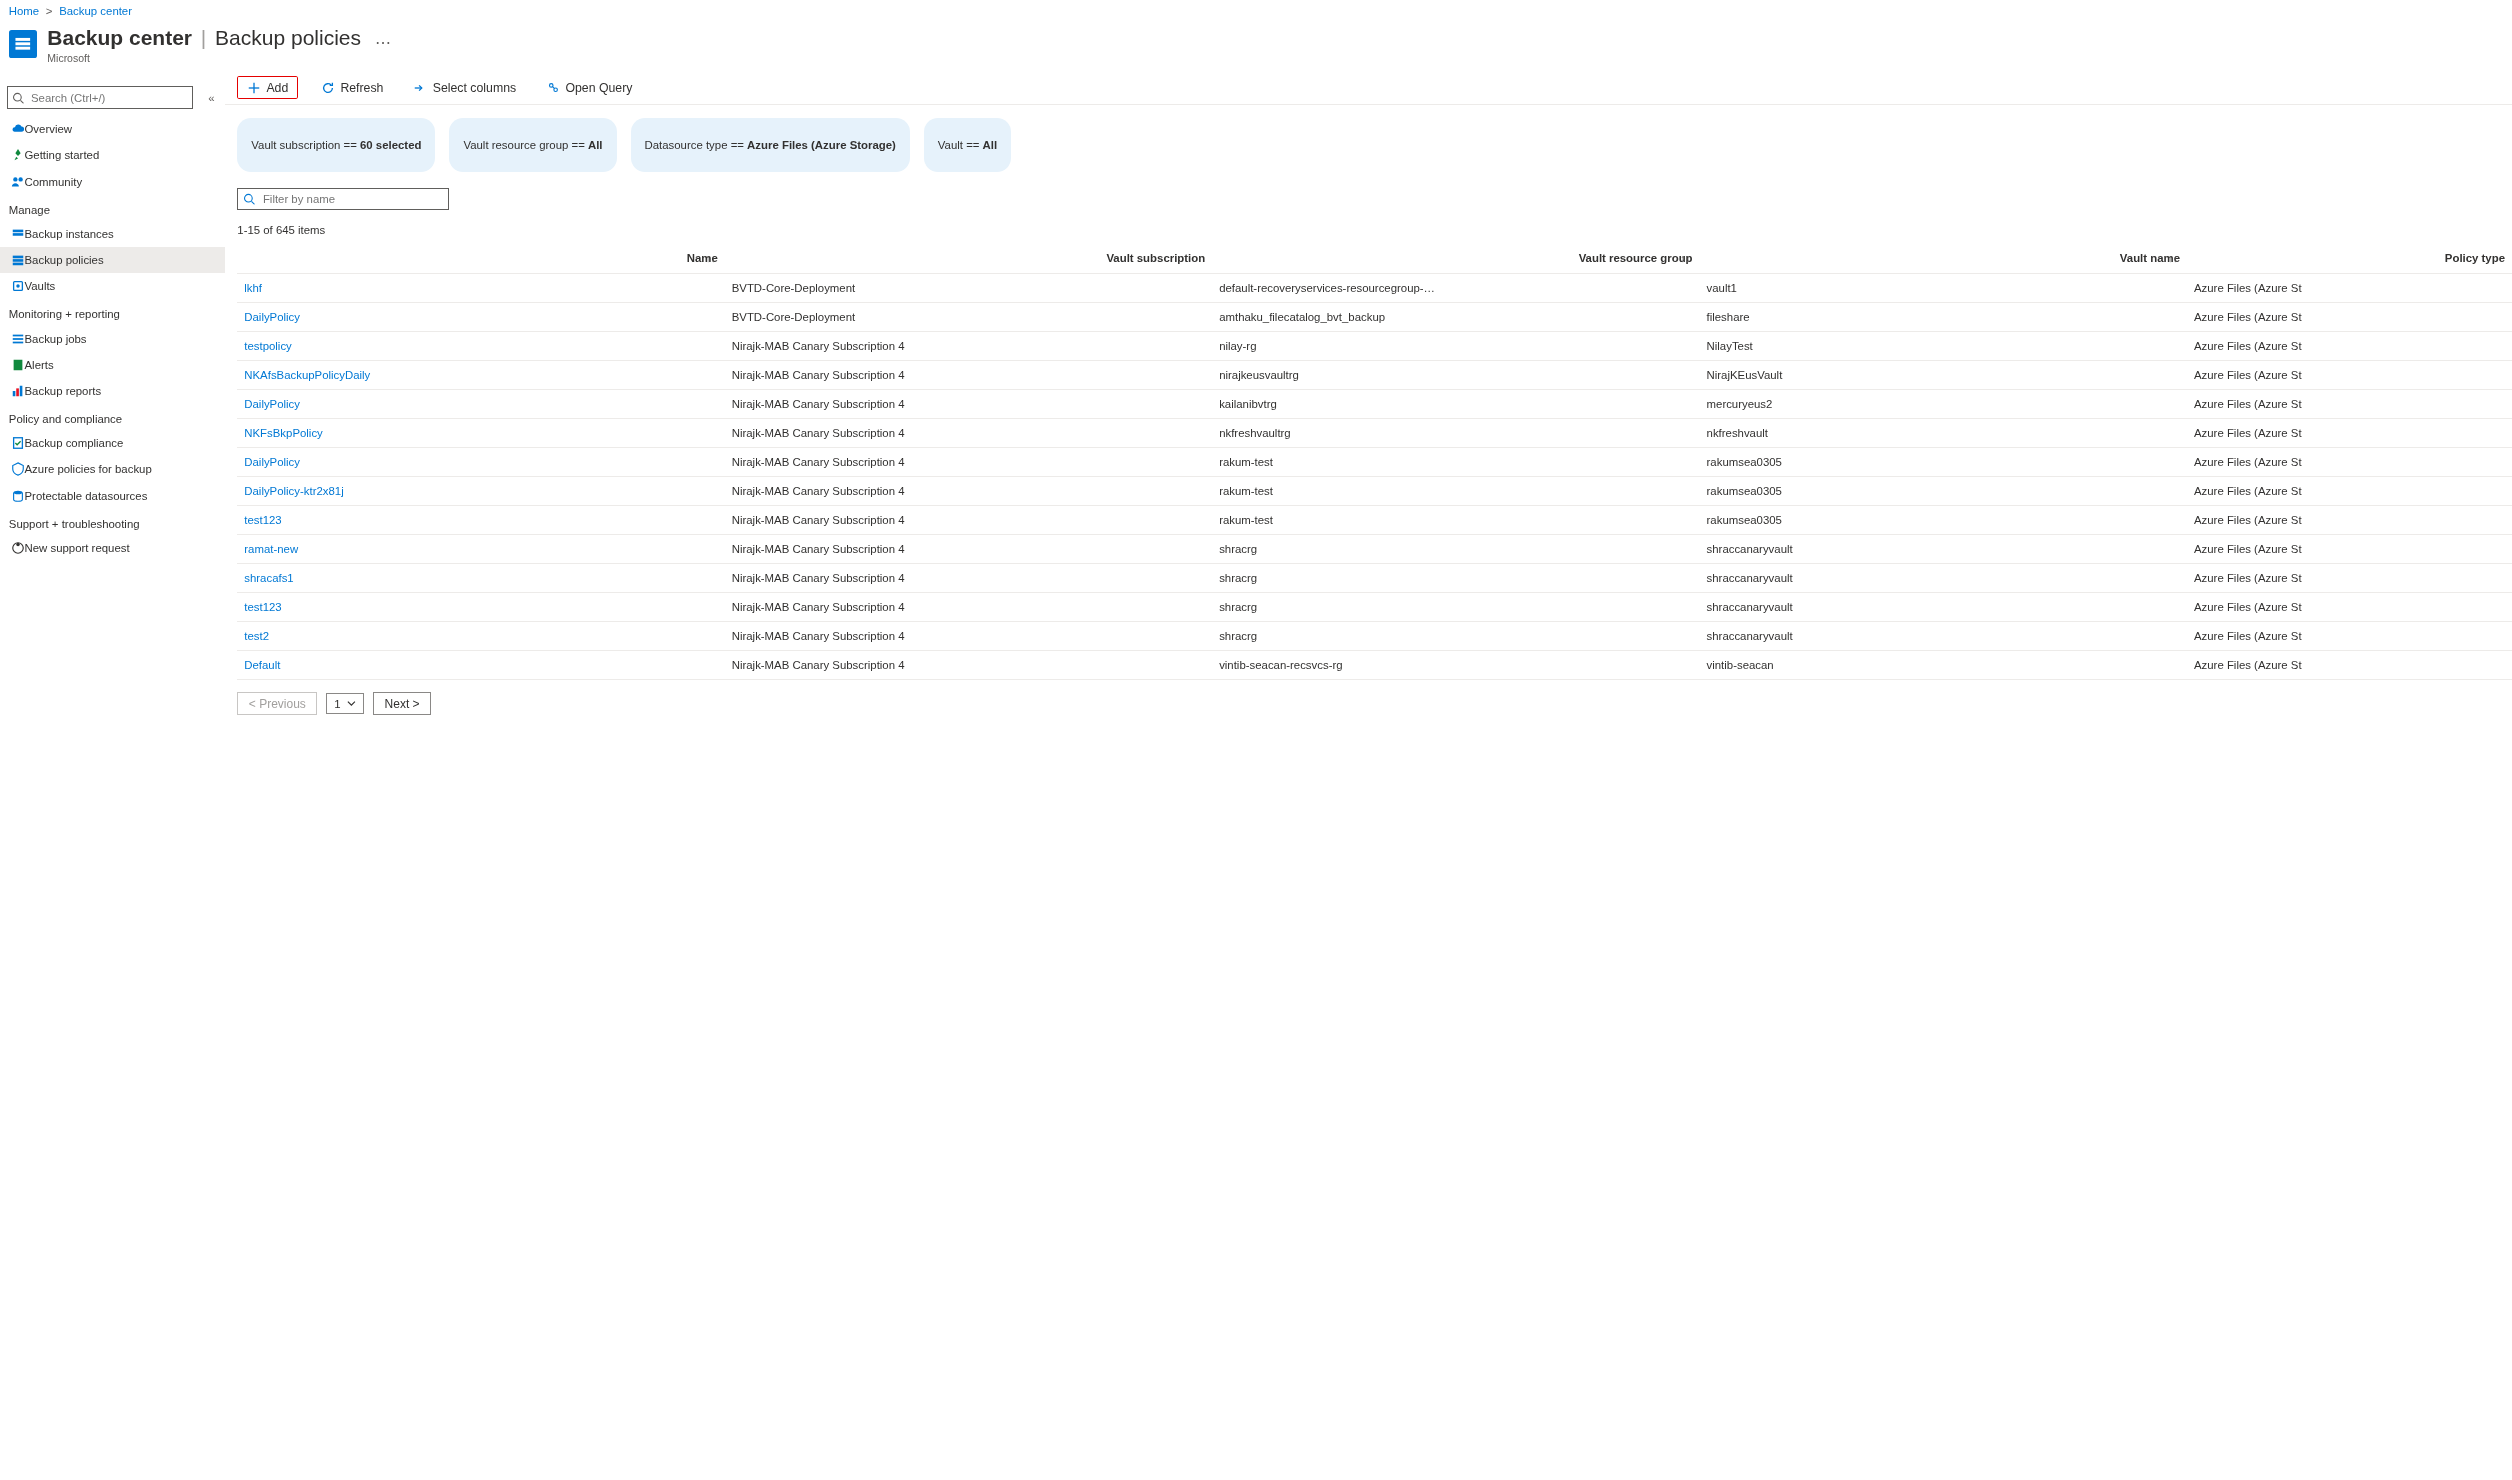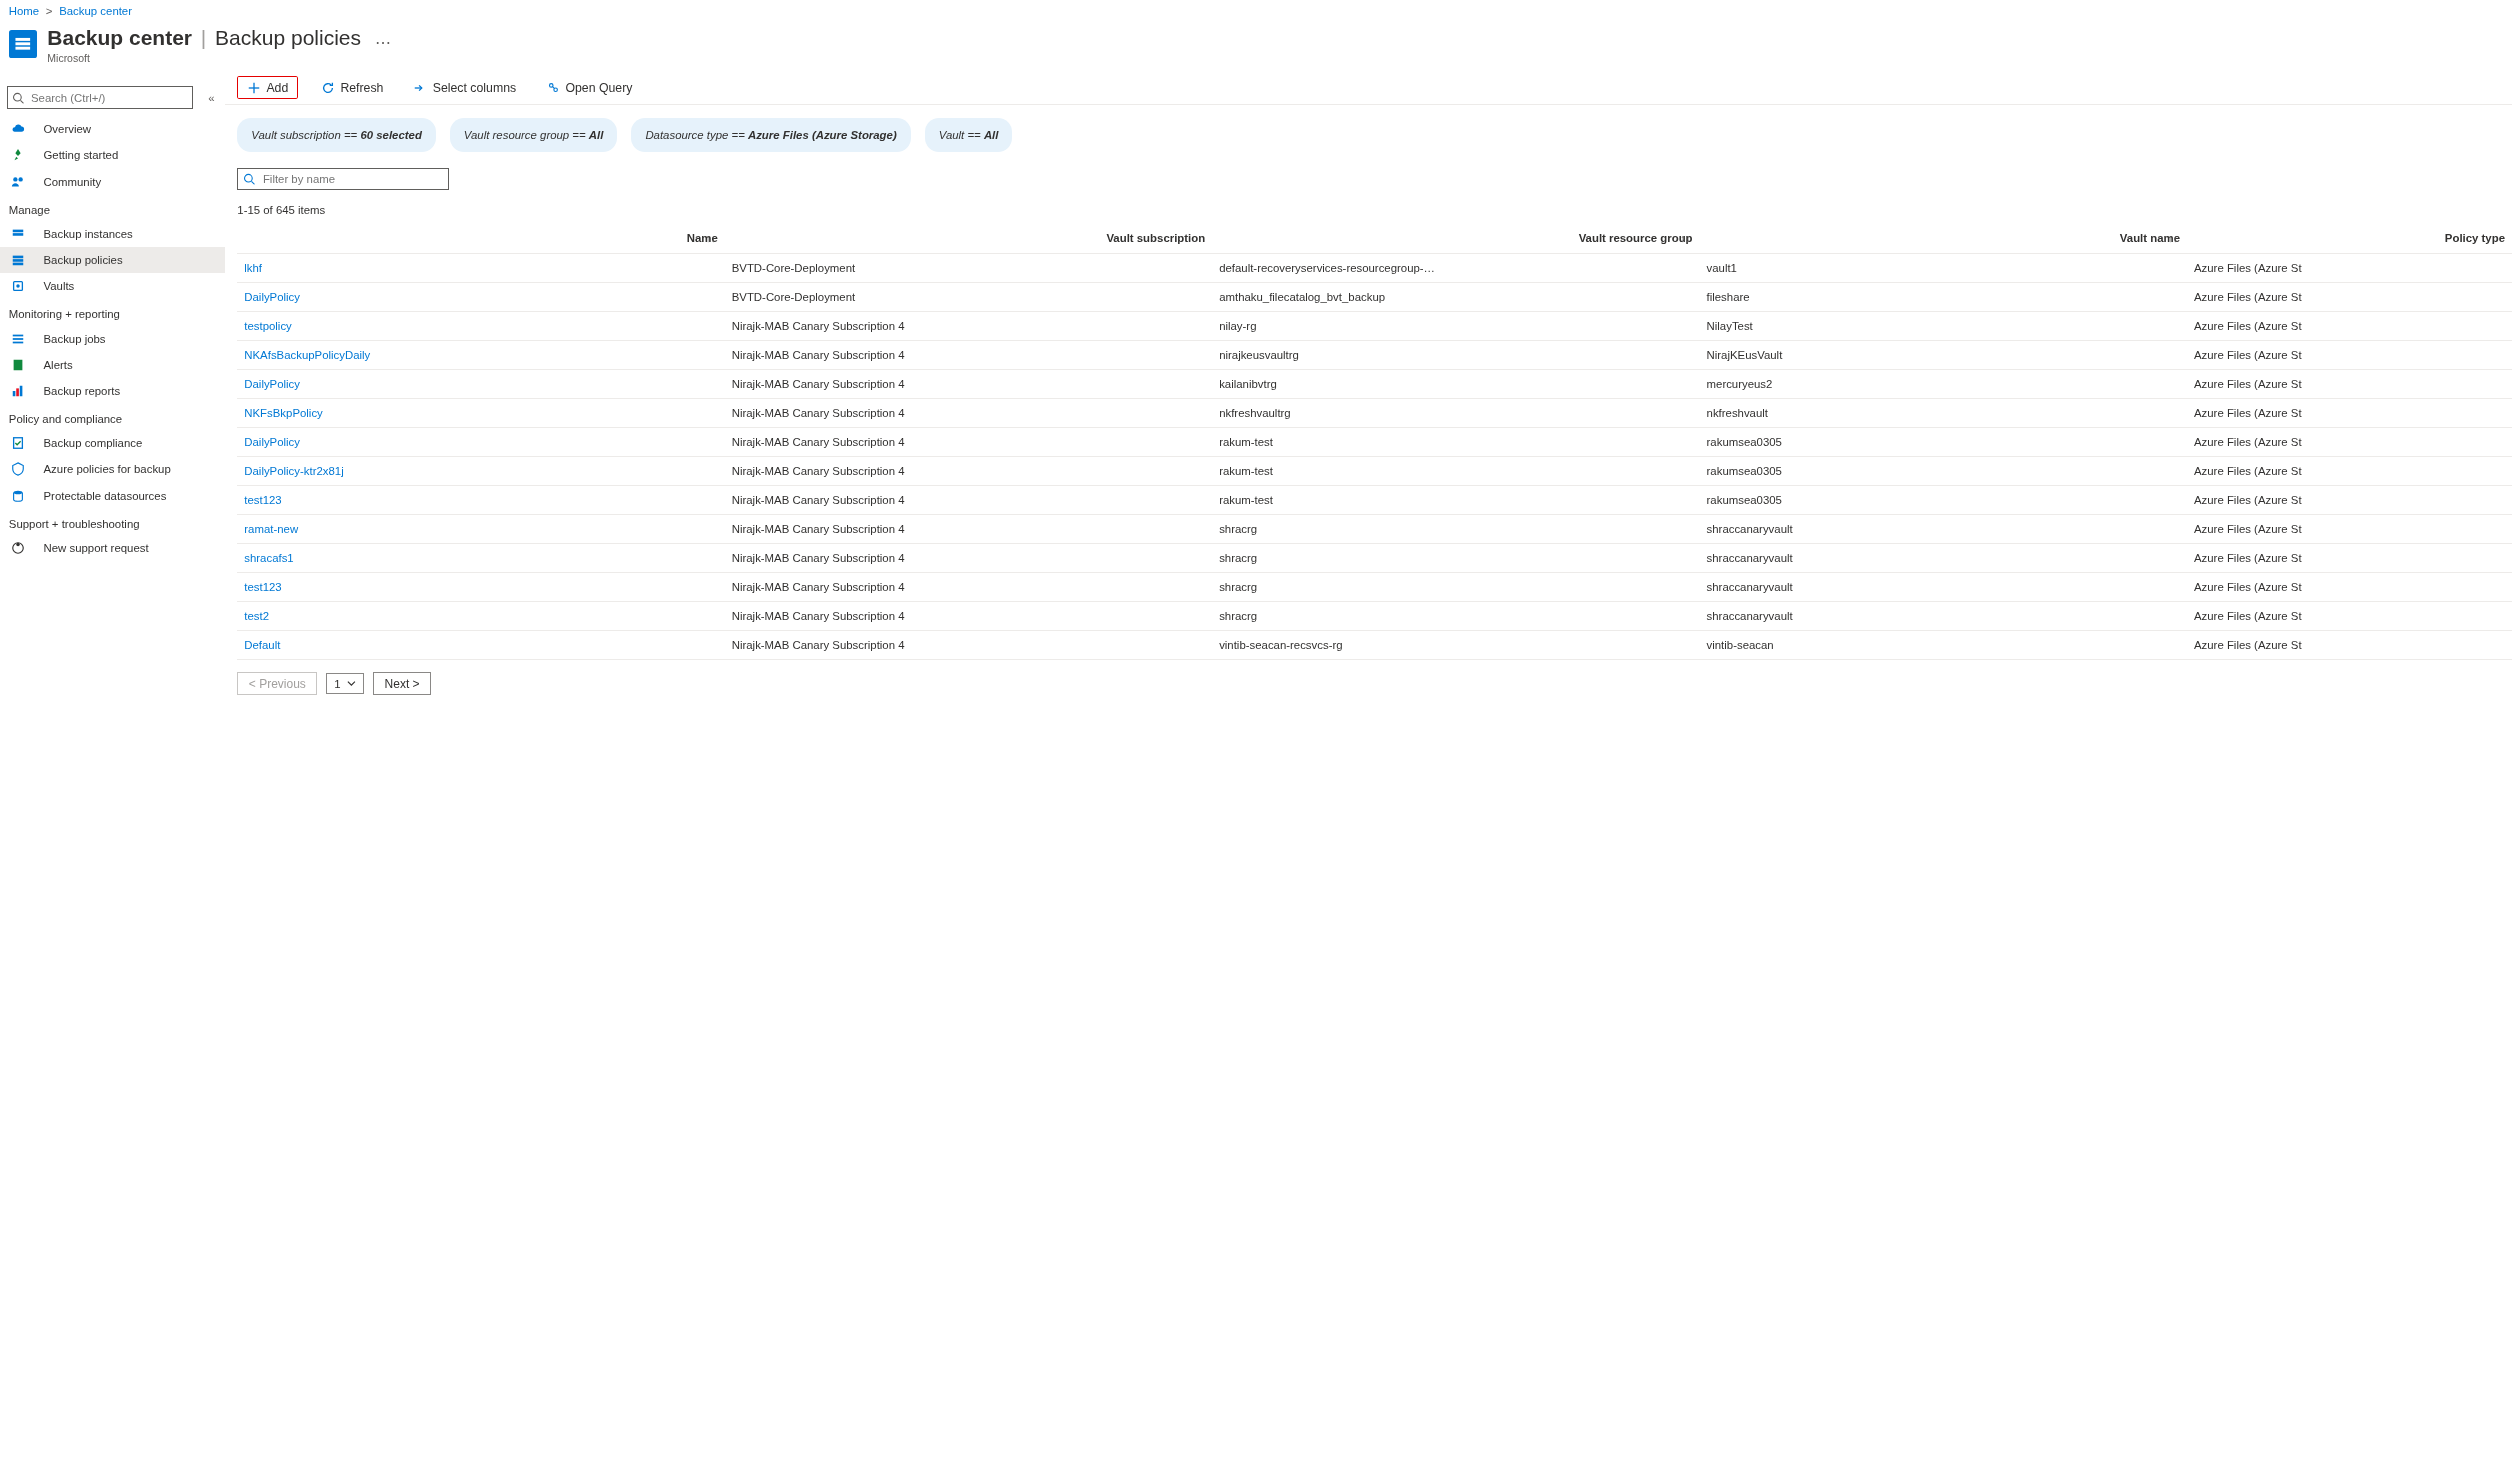--- a/index.html
+++ b/index.html
@@ -25,34 +25,34 @@
 .sidebar { width: 225px; min-width:225px; border-right: none; padding: 3.5px 0; }
 .main { flex: 1; min-width: 0; }
 
 
 .side-search { display:flex; align-items:center; gap:7px; padding: 0 7px 7px 7px; margin-top: 12px;}
 .side-search input { flex:1; border: 0.9px solid #605e5c; padding: 4.4px 7px 4.4px 23px; font-size: 11.4px; color: #605e5c; background: #fff; }
 .side-search .search-wrap { position: relative; flex:1;}
 .side-search .search-wrap .si { position:absolute; left:5.3px; top:50%; transform:translateY(-50%); color:#605e5c;}
 .collapse-btn { color:#605e5c; cursor:pointer; padding:3.5px;}
 
-.nav-item { display:flex; align-items:center; gap:19px; padding: 6.1px 8.8px 6.1px 10.5px; cursor:pointer; font-size:11.4px;text-align:center;}
+.nav-item { display:flex; align-items:center; gap:0; padding: 6.1px 8.8px 6.1px 10.5px; cursor:pointer; font-size:11.4px;text-align:center;}
 .nav-item.selected { background:#edebe9; }
 .nav-item .ico { width:14px; height:14px; display:flex; align-items:center; justify-content:center; }
 .nav-section { padding: 8.8px 8.8px 5.3px 8.8px; font-weight:400; font-size:11.4px; }
 
 
 .toolbar { display:flex; align-items:center; gap:16px; padding: 5.3px 12.3px; border-bottom: 0.9px solid #edebe9;}
 .tbtn { display:flex; align-items:center; gap:5.3px; color:#323130; cursor:pointer; padding:3.5px 7px; font-size:12.3px;}
 .tbtn .ico { color:#0078d4; }
 .tbtn.highlight { border: 1.8px solid #e50000; border-radius:1.8px; padding: 3.5px 8.8px;}
 
 
 .filters { display:flex; gap:14px; padding: 12.3px 12.3px 7px 12.3px; flex-wrap:wrap;}
-.pill { background:#e6f2fb; border-radius: 14px; padding: 11px 14px; font-size:11.4px; color:#323130;font-style:italic;}
+.pill { background:#e6f2fb; border-radius: 14px; padding: 21px 14px; font-size:11.4px; color:#323130;}
 .pill b { font-weight:600;}
 
 .filter-input-wrap { padding: 8.8px 12.3px 3.5px 12.3px;}
 .filter-input { position: relative; width: 212px;}
 .filter-input input { width:100%; border:0.9px solid #605e5c; padding:4.4px 7px 4.4px 24.6px; font-size:11.4px;}
 .filter-input .si { position:absolute; left:6.1px; top:50%; transform:translateY(-50%); color:#0078d4;}
 
 .count { padding: 10.5px 12.3px 7px 12.3px; font-size:11.4px;}
 
 

